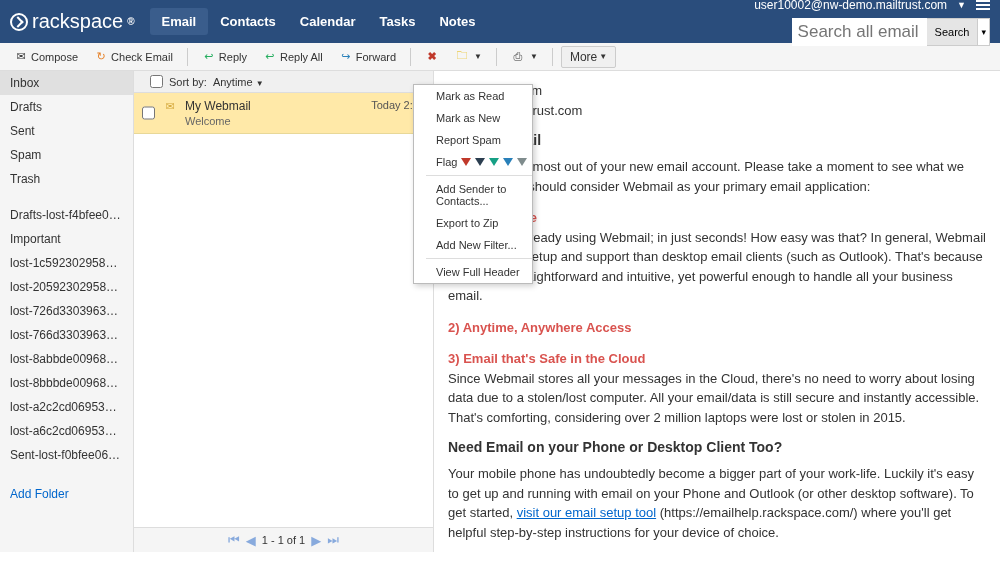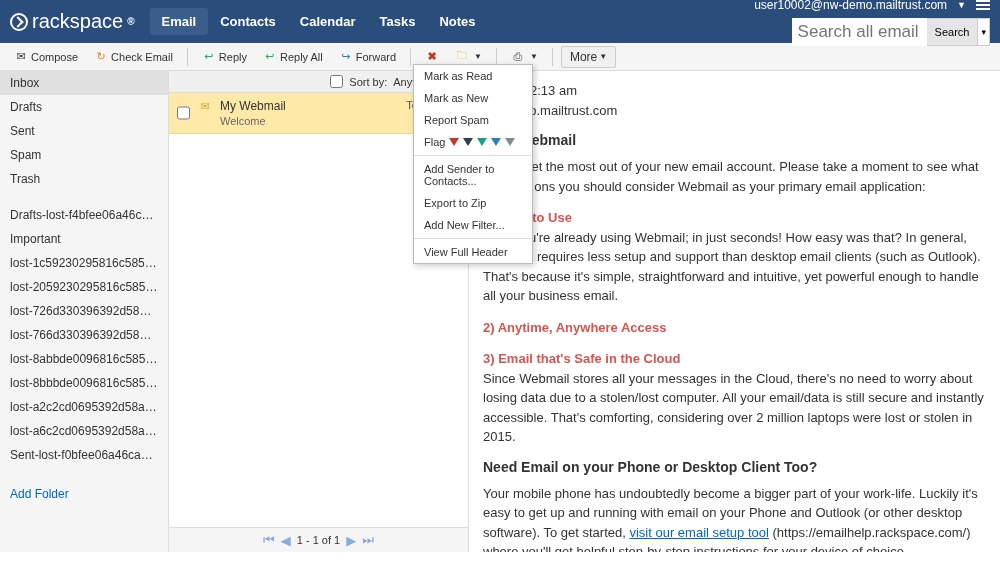--- a/index.html
+++ b/index.html
@@ -29,41 +29,41 @@
     .tb-btn { display: flex; align-items: center; gap: 3px; padding: 3px 6px; cursor: pointer; font-size: 11px; border-radius: 2px; }
     .tb-sep { width: 1px; height: 18px; background: #ccc; margin: 0 4px; }
     .icon-sm { width: 14px; height: 14px; display: inline-flex; align-items: center; justify-content: center; font-size: 11px; }
     .dd-arrow { font-size: 8px; margin-left: 2px; }
     .more-btn { border: 1px solid #ccc; background: #f0f0f0; padding: 3px 8px; border-radius: 2px; cursor: pointer; display: flex; align-items: center; }
     
     
     .main { display: flex; height: calc(563px - 54px - 28px); }
     
     
-    .sidebar { width: 169px; background: #f5f5f5; border-right: 1px solid #ddd; overflow-y: auto; display: flex; flex-direction: column; }
+    .sidebar { width: 134px; background: #f5f5f5; border-right: 1px solid #ddd; overflow-y: auto; display: flex; flex-direction: column; }
     .sb-item { padding: 5px 10px; cursor: pointer; font-size: 12px; white-space: nowrap; overflow: hidden; text-overflow: ellipsis; }
     .sb-item.active { background: #e0e0e0; }
     .sb-spacer { height: 12px; }
     .add-folder { color: #0066cc; padding: 8px 10px; cursor: pointer; }
     
     
     .msg-list { width: 300px; border-right: 1px solid #ddd; display: flex; flex-direction: column; }
-    .sort-bar { background: #f0f0f0; border-bottom: 1px solid #ddd; padding: 4px 24px; display: flex; align-items: center; gap: 6px; font-size: 11px; justify-content: flex-end; }
+    .sort-bar { background: #f0f0f0; border-bottom: 1px solid #ddd; padding: 4px 16px; display: flex; align-items: center; gap: 6px; font-size: 11px; }
     .msg-item { background: #ffe9a8; padding: 6px 8px; border-bottom: 1px solid #e8d898; display: flex; gap: 8px; cursor: pointer; }
     .msg-content { flex: 1; }
     .msg-row1 { display: flex; justify-content: space-between; }
     .msg-sender { font-weight: normal; }
     .msg-time { font-size: 11px; color: #555; }
     .msg-subject { color: #666; font-size: 11px; margin-top: 2px; }
     .list-fill { flex: 1; }
     .pager { border-top: 1px solid #ddd; background: #f5f5f5; padding: 4px; display: flex; align-items: center; justify-content: center; gap: 6px; font-size: 11px; }
     .pager-btn { color: #88aadd; cursor: pointer; font-size: 13px; }
     
     
-    .more-menu { position: absolute; left: 413px; top: 64px; width: 120px; background: #fff; border: 1px solid #bbb; box-shadow: 2px 2px 6px rgba(0,0,0,0.2); z-index: 100; }
+    .more-menu { position: absolute; left: 413px; top: 84px; width: 120px; background: #fff; border: 1px solid #bbb; box-shadow: 2px 2px 6px rgba(0,0,0,0.2); z-index: 100; padding-left: 12px; }
     .mm-item { padding: 5px 10px; font-size: 11px; cursor: pointer; }
     .mm-sep { height: 1px; background: #ddd; margin: 2px 0; }
     .mm-flag { padding: 5px 10px; display: flex; align-items: center; gap: 4px; font-size: 11px; }
     .flag-tri { width: 0; height: 0; border-left: 5px solid transparent; border-right: 5px solid transparent; border-top: 8px solid; cursor: pointer; }
     
     
     .reading { flex: 1; padding: 10px 14px; overflow-y: auto; font-size: 13px; line-height: 1.5; }
     .reading h3 { font-size: 14px; margin: 10px 0 6px; }
     .reading .sec-title { color: #d9534f; font-weight: bold; margin-top: 12px; }
     .reading p { margin-bottom: 8px; }

